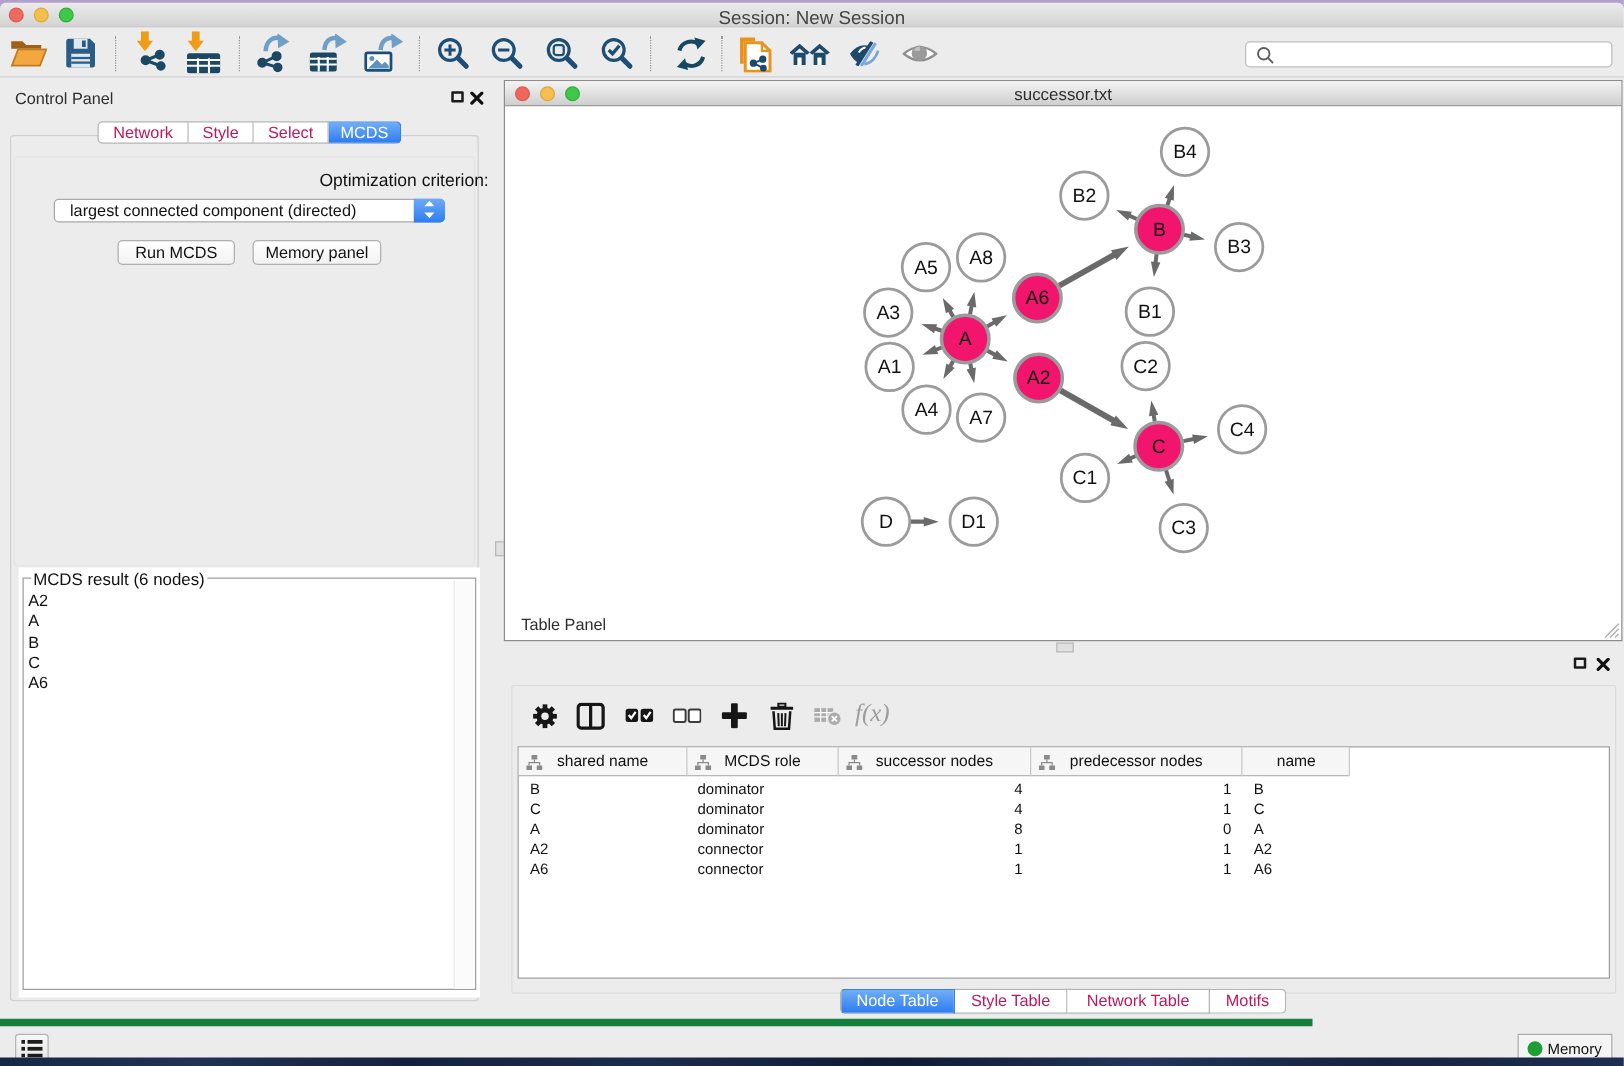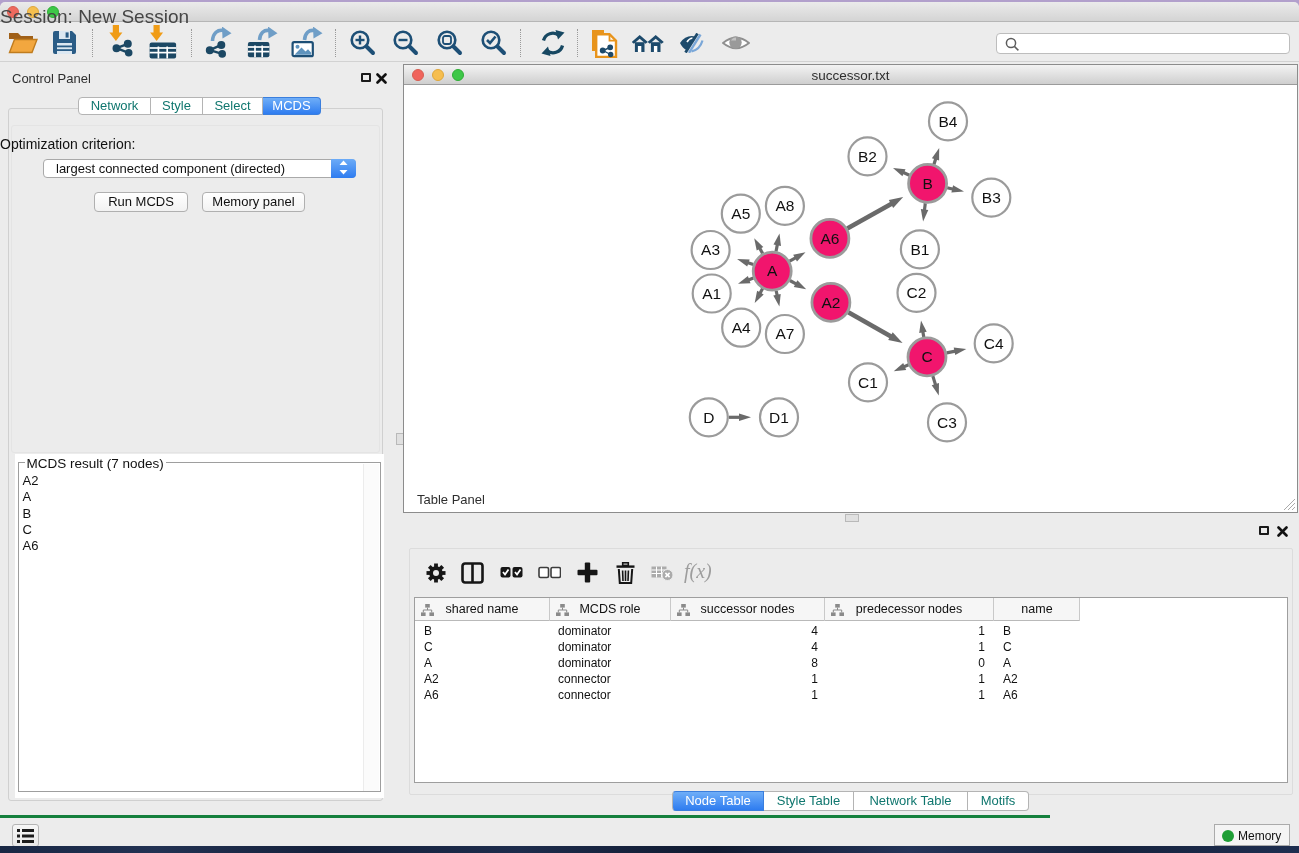--- a/index.html
+++ b/index.html
@@ -1,35 +1,35 @@
 <!DOCTYPE html>
 <html><head><meta charset="utf-8"><style>
 *{margin:0;padding:0;box-sizing:border-box}
 html,body{width:1299px;height:853px}
 body{font-family:"Liberation Sans",sans-serif;background:#ececec;position:relative;overflow:hidden}
 .abs{position:absolute}
 #deskTop{left:0;top:0;width:1299px;height:6px;background:#b2a0cc}
 #titlebar{left:0;top:2px;width:1299px;height:20px;background:linear-gradient(#ebebeb,#d4d4d4);border-bottom:1px solid #b6b6b6;border-radius:5px 5px 0 0}
 .light{position:absolute;top:4px;width:12px;height:12px;border-radius:50%}
-#titletext{position:absolute;top:4px;left:0;width:100%;text-align:left;font-size:19px;color:#454545}
+#titletext{position:absolute;top:4px;left:0;width:100%;text-align:center;font-size:15px;color:#454545}
 #toolbar{left:0;top:23px;width:1299px;height:39px;background:#ececec;border-bottom:1px solid #d2d2d2}
 .tbsep{position:absolute;top:6px;height:28px;width:0;border-left:1px dotted #9a9a9a}
 .ticon{position:absolute;top:5px}
 #searchbox{position:absolute;left:996px;top:10px;width:294px;height:21px;background:#fff;border:1px solid #bdbdbd;border-radius:4px}
 
 #cpTitle{left:12px;top:71px;font-size:13px;color:#2e2e2e}
 .pfloat{width:10px;height:9px;border:2px solid #1a1a1a;border-radius:1px}
 .tabrow{display:flex;height:18px}
-.tabrow .tb{background:#fff;border:1px solid #b4b4b4;border-left:none;font-size:13px;color:#0f766e;text-align:center;line-height:16px}
+.tabrow .tb{background:#fff;border:1px solid #b4b4b4;border-left:none;font-size:13px;color:#be185d;text-align:center;line-height:16px}
 .tabrow .tb:first-child{border-left:1px solid #b4b4b4;border-radius:4px 0 0 4px}
 .tabrow .tb:last-child{border-radius:0 4px 4px 0}
 .tabrow .sel{background:linear-gradient(#6faef8,#2e7cf0);border-color:#3a7edd;color:#fff}
 #cpbox{left:8px;top:108px;width:375px;height:693px;border:1px solid #d0d0d0;border-radius:3px;background:#ececec}
 #cpinner{left:11px;top:125px;width:369px;height:328px;border:1px solid #e4e4e4;border-radius:3px}
-#optlabel{left:0px;top:136px;width:391px;text-align:left;font-size:14px;color:#111}
+#optlabel{left:0px;top:136px;width:391px;text-align:right;font-size:14px;color:#111}
 #dropdown{left:43px;top:159px;width:313px;height:19px;background:#fff;border:1px solid #a9a9a9;border-radius:4px;font-size:13px;color:#111;line-height:17px;padding-left:12px}
 #ddstep{position:absolute;right:-1px;top:-1px;width:25px;height:19px;background:linear-gradient(#6cabf7,#2e7cf0);border-radius:0 4px 4px 0}
 .btn{position:absolute;height:20px;background:linear-gradient(#ffffff,#f2f2f2);border:1px solid #b0b0b0;border-radius:4px;font-size:13px;color:#111;text-align:center;line-height:18px}
 #whitepanel{left:15px;top:454px;width:369px;height:344px;background:#fff}
 #fieldset{position:absolute;left:2.5px;top:8px;width:363px;height:330px;border:1px solid #9e9e9e}
 #legend{position:absolute;left:6px;top:-7px;background:#fff;font-size:13.5px;color:#111;padding:0 2px}
 #mcdslist{position:absolute;left:4px;top:10px;font-size:13px;color:#111;line-height:16.3px}
 #listsb{position:absolute;right:1px;top:1px;width:16px;height:327px;background:#fbfbfb;border-left:1px solid #ececec}
 
 .divhandle{background:#e0e0e0;border:1px solid #b9b9b9}
@@ -39,21 +39,21 @@
 #nettext{position:absolute;top:3px;left:0;width:100%;text-align:center;font-size:13.5px;color:#2e2e2e}
 
 #tpTitle{left:417px;top:492px;font-size:13px;color:#2e2e2e}
 #tpbox{left:409px;top:548px;width:884px;height:247px;border:1px solid #dcdcdc;border-radius:2px}
 #tbl{left:414px;top:597px;width:874px;height:186px;background:#fff;border:1px solid #9e9e9e}
 #tblhead{position:absolute;left:0;top:0;height:23px;background:#f6f6f6;border-bottom:1px solid #b9b9b9}
 .hcell{position:absolute;top:0;height:23px;border-right:1px solid #c9c9c9;font-size:12.5px;color:#111;text-align:center;line-height:23px}
 .treeicon{position:absolute;left:6px;top:6px}
 .trow{position:absolute;font-size:12px;color:#111;height:16px;line-height:16px}
 
-#statusbar{left:0;top:815px;width:1050px;height:31px;background:#ececec;border-top:3px solid #15803d}
+#statusbar{left:0;top:815px;width:1050px;height:31px;background:#ececec;border-top:6px solid #15803d}
 #deskBot{left:0;top:846px;width:1299px;height:7px;background:linear-gradient(90deg,#182744 0%,#223253 12%,#15213c 25%,#1d2c4c 40%,#101a30 55%,#243458 70%,#16233e 85%,#1e2e50 100%)}
 #membtn{position:absolute;left:1214px;top:6px;width:76px;height:22px;border:1px solid #ababab;background:#f4f4f4;font-size:12px;color:#111}
 #listbtn{position:absolute;left:12px;top:6px;width:27px;height:23px;border:1px solid #b4b4b4;border-radius:3px;background:linear-gradient(#f6f6f6,#e8e8e8)}
 </style></head><body>
 <div class="abs" id="deskTop"></div>
 <div class="abs" id="titlebar">
   <div class="light" style="left:7px;background:#ee6a5f;border:1px solid #d75e52"></div>
   <div class="light" style="left:27px;background:#f5bf4f;border:1px solid #dfa73b"></div>
   <div class="light" style="left:47px;background:#3ec748;border:1px solid #2fae36"></div>
   <div id="titletext">Session: New Session</div>
@@ -219,21 +219,21 @@
 <div class="abs" id="dropdown">largest connected component (directed)
   <div id="ddstep"><svg width="11" height="15" viewBox="0 0 11 15" style="margin:1px 0 0 7px">
         <polygon points="5.5,0.5 9.5,5 1.5,5" fill="#fff"></polygon>
         <polygon points="5.5,14.5 9.5,10 1.5,10" fill="#fff"></polygon>
       </svg></div>
 </div>
 <div class="abs btn" style="left:94px;top:192px;width:94px">Run MCDS</div>
 <div class="abs btn" style="left:202px;top:192px;width:103px">Memory panel</div>
 <div class="abs" id="whitepanel">
   <div id="fieldset">
-    <div id="legend">MCDS result (7 nodes)</div>
+    <div id="legend">MCDS result (6 nodes)</div>
     <div id="mcdslist">A2<br>A<br>B<br>C<br>A6</div>
     <div id="listsb"></div>
   </div>
 </div>
 <div class="abs divhandle" style="left:396px;top:433px;width:8px;height:12px"></div>
 <div class="abs divhandle" style="left:845px;top:514px;width:14px;height:8px"></div>
 <div class="abs" id="netframe">
 <div id="nettitle">
   <div class="light" style="left:8px;top:4px;background:#f0645c;border:1px solid #d75e52"></div>
   <div class="light" style="left:28px;top:4px;background:#f6be4f;border:1px solid #dfa73b"></div>

